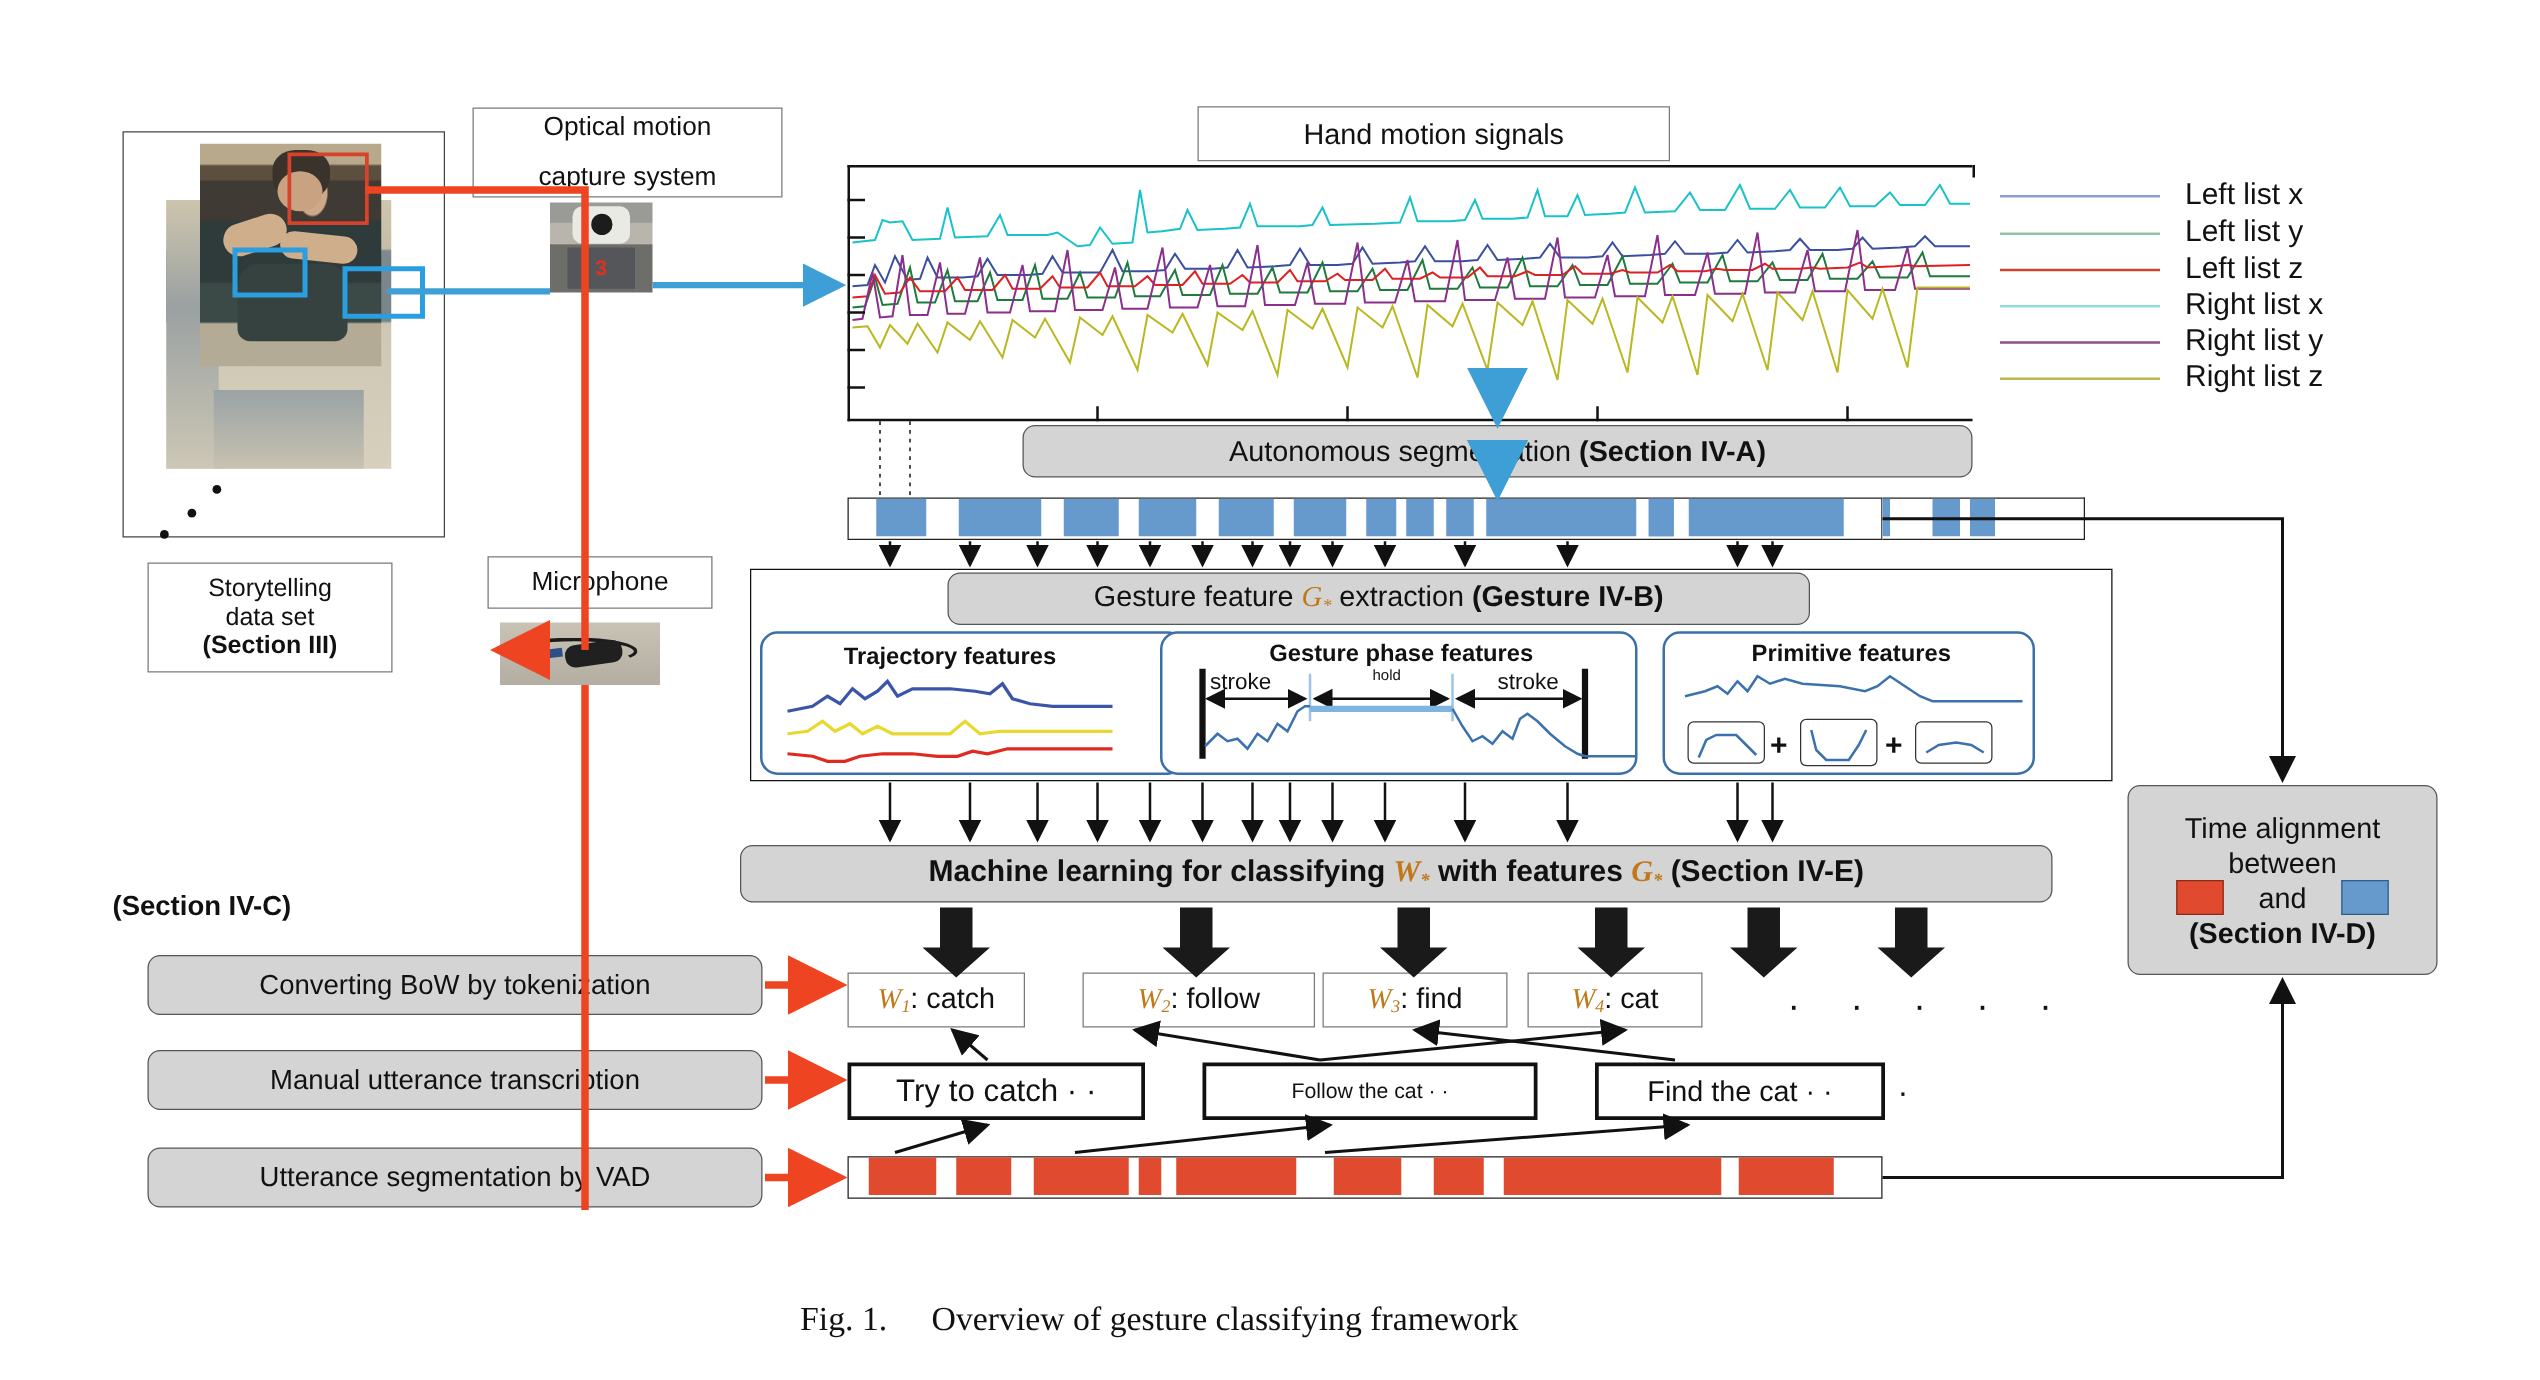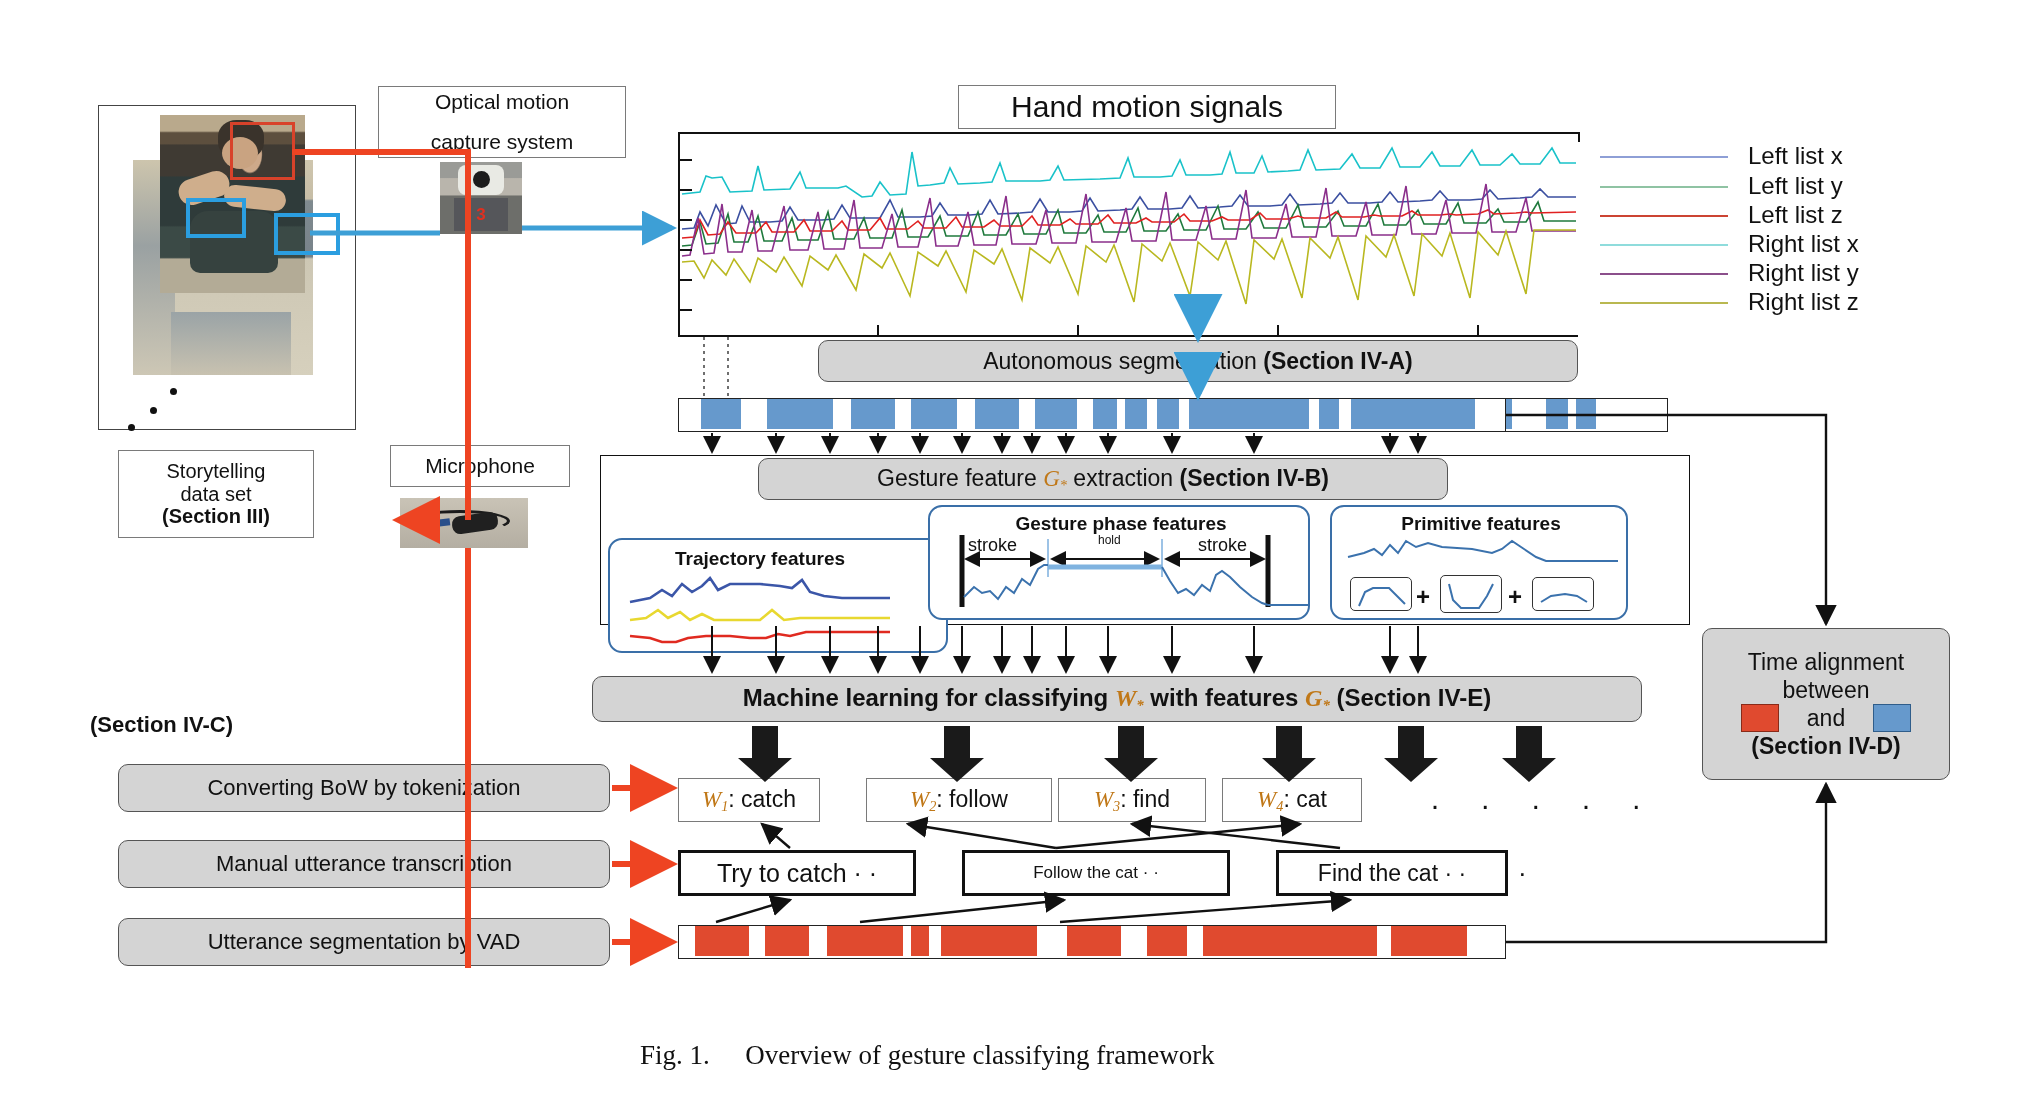--- a/index.html
+++ b/index.html
@@ -75,21 +75,21 @@
 
 <div class="abs whitebox" style="left:390px;top:445px;width:180px;height:42px;font-size:21px;">
   <span>Microphone</span>
 </div>
 <div class="photo" style="left:400px;top:498px;width:128px;height:50px;background:linear-gradient(180deg,#c9c3b6,#b4aea2);">
   <div class="abs" style="left:10px;top:12px;width:100px;height:22px;border:3px solid #1b1b1b;border-radius:50%;border-bottom-color:transparent;"></div>
   <div class="abs" style="left:52px;top:16px;width:46px;height:18px;background:#202020;border-radius:8px;transform:rotate(-8deg);"></div>
   <div class="abs" style="left:20px;top:22px;width:30px;height:7px;background:#2a4f8a;transform:rotate(-7deg);"></div>
 </div>
 
-<div class="abs whitebox" style="left:958px;top:85px;width:378px;height:44px;font-size:30px;">
+<div class="abs whitebox" style="left:958px;top:85px;width:378px;height:44px;font-size:23px;">
   <span>Hand motion signals</span>
 </div>
 
 <div class="abs" style="left:678px;top:132px;width:900px;height:205px;border-left:2px solid #111;border-bottom:2px solid #111;border-top:2px solid #111;"></div>
 <div class="abs" style="left:1578px;top:132px;width:2px;height:10px;background:#111;"></div>
 <div class="abs" style="left:1552px;top:340px;font-size:24px;color:#222;">
   <span>T</span>
 </div>
 
 <svg width="2032" height="1104">
@@ -172,25 +172,25 @@
 <div class="abs" style="left:1506px;top:398px;width:162px;height:34px;border:1.6px solid #222;border-left:none;background:#fff;">
   <div class="abs" style="left:0;top:0;width:6px;height:30px;background:#6699cc;"></div>
   <div class="abs" style="left:40px;top:0;width:22px;height:30px;background:#6699cc;"></div>
   <div class="abs" style="left:70px;top:0;width:20px;height:30px;background:#6699cc;"></div>
 </div>
 
 <div class="abs boxline" style="left:600px;top:455px;width:1090px;height:170px;border:1.5px solid #111;background:#fff;"></div>
 
 <div class="abs graybox" style="left:758px;top:458px;width:690px;height:42px;font-size:23px;">
   <span>
-    <span>Gesture feature </span><span class="ital">G</span><span class="ital sub">*</span><span> extraction </span><b>(Section IV-B)</b>
+    <span>Gesture feature </span><span class="ital">G</span><span class="ital sub">*</span><span> extraction </span><b>(Gesture IV-B)</b>
   </span>
 </div>
 
-<div class="abs roundblue" style="left:608px;top:505px;width:340px;height:115px;margin-top:33px;">
+<div class="abs roundblue" style="left:608px;top:505px;width:340px;height:115px;">
   <div class="abs" style="left:0;top:8px;width:300px;text-align:center;font-size:19px;font-weight:bold;">Trajectory features</div>
   <svg width="300" height="115" style="position:absolute;left:0;top:0;">
     <path d="M20,62 L40,58 L52,50 L62,56 L72,44 L82,52 L92,46 L100,38 L108,50 L120,44 L150,44 L170,46 L182,48 L192,40 L200,52 L214,56 L232,58 L280,58" fill="none" stroke="#3b56a8" stroke-width="2.6"></path>
     <path d="M20,80 L36,78 L48,70 L58,78 L70,72 L80,80 L92,74 L104,80 L130,80 L150,80 L162,70 L174,80 L190,78 L210,78 L280,78" fill="none" stroke="#e8d830" stroke-width="2.6"></path>
     <path d="M20,96 L40,98 L52,102 L66,102 L78,98 L96,96 L120,96 L140,98 L156,98 L168,94 L180,96 L196,92 L216,92 L280,92" fill="none" stroke="#e02a20" stroke-width="2.6"></path>
   </svg>
 </div>
 
 <div class="abs roundblue" style="left:928px;top:505px;width:382px;height:115px;">
   <div class="abs" style="left:0;top:6px;width:382px;text-align:center;font-size:19px;font-weight:bold;">Gesture phase features</div>

